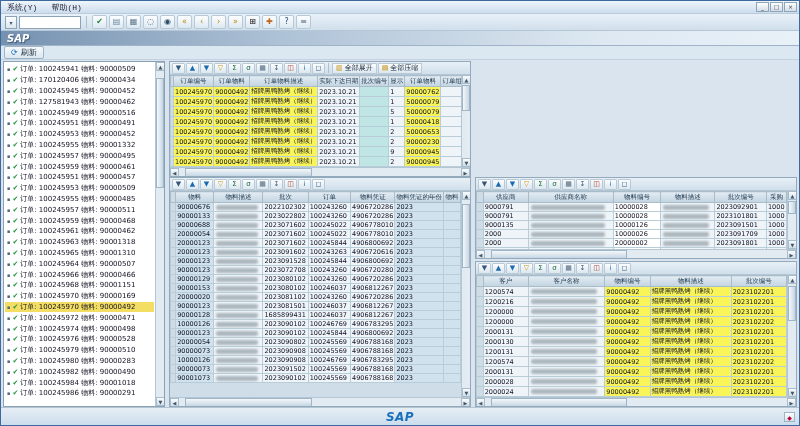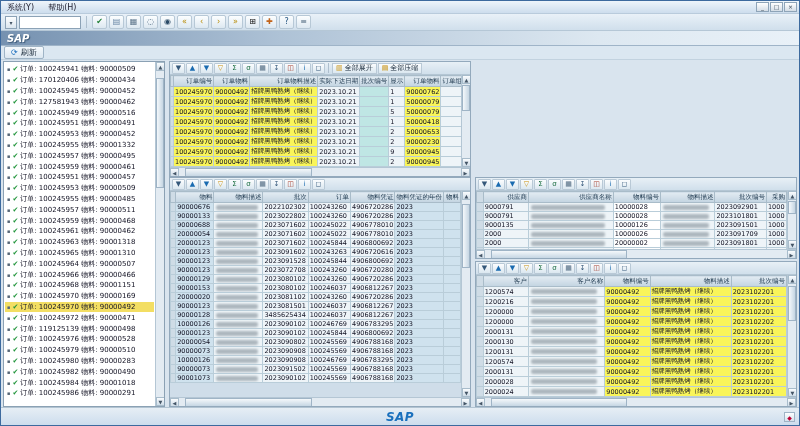--- a/index.html
+++ b/index.html
@@ -4,21 +4,21 @@
 <style>
   * { box-sizing: border-box; margin: 0; padding: 0; }
   html,body { background:#fff; }
   body { width:800px; height:426px; font-family:"DejaVu Sans",sans-serif; overflow:hidden; }
   #window { position:relative; width:800px; height:426px; background:#d9e4ee; border:1px solid #3d6a9e; overflow:hidden; }
 
   
   .menu-bar { position:absolute; left:0; top:0; right:0; height:13px;
     background:linear-gradient(#eef5fb,#cddded); display:flex; align-items:center;
     font-size:8px; color:#223; padding-left:6px; gap:14px; border-bottom:1px solid #b9cbdc;}
-  .menu-item { cursor:default; }
+  .menu-item { cursor:default;font-family:Liberation Mono, monospace; }
   .win-controls { position:absolute; right:2px; top:1px; display:flex; gap:1px; }
   .win-btn { width:13px; height:10px; background:linear-gradient(#ffffff,#d4dde6);
     border:1px solid #8ea4b8; font-size:6px; line-height:8px; text-align:center; color:#345; }
 
   
   .toolbar { position:absolute; left:0; top:13px; right:0; height:17px;
     background:linear-gradient(#e9f1f8,#d0dfec); border-bottom:1px solid #b5c7d6;
     display:flex; align-items:center; padding:0 4px; gap:2px; }
   .cmd-dd { width:12px; height:13px; background:linear-gradient(#fdfeff,#dbe6ef);
     border:1px solid #8ca2b6; font-size:6px; line-height:11px; text-align:center; color:#456; }
@@ -76,21 +76,21 @@
     border:1px solid #b9c9d6; background:linear-gradient(#fbfdfe,#dbe7f0); border-radius:1px; }
   .alv-btn { display:flex; align-items:center; height:11px; padding:0 3px; font-size:7px;
     color:#123; border:1px solid #b9c9d6; background:linear-gradient(#fbfdfe,#dbe7f0); gap:2px; white-space:nowrap;}
   .alv-btn .g { color:#c9900a; font-size:7px; }
   .alv-sep { width:1px; height:10px; background:#aebfce; margin:0 2px; }
   .alv-body { flex:1; position:relative; overflow:hidden; background:#cfdde9; }
   .alv-body .tbl-wrap { position:absolute; left:0; top:0; right:9px; bottom:0; overflow:hidden; }
 
   table { border-collapse:collapse; table-layout:fixed; font-size:6.5px; }
   th { background:linear-gradient(#e2ebf2,#c3d4e1); border:1px solid #a9bcc9; color:#223c52;
-    font-weight:normal; height:11px; overflow:hidden; white-space:nowrap; padding:0 1px; text-align:right; }
+    font-weight:normal; height:11px; overflow:hidden; white-space:nowrap; padding:0 1px; text-align:center; }
   td { border:1px solid #b9cdd9; height:8px; padding:0 1px; white-space:nowrap; overflow:hidden; color:#112; }
   .t-customers td { height:10px; }
   td.selcol, th.selcol { background:#cfdce6; }
   td.c-white { background:#eef4f8; }
   td.c-yellow { background:#f9f559; }
   td.c-cream { background:#ffffff; }
   td.c-blue { background:#cfe2ee; }
   td.c-cyan { background:#bfe6e4; }
   .redact { height:5px; margin:1px 1px; background:#98a3ab; filter:blur(1.2px);
     border-radius:2px; opacity:.75; width:90%; }
@@ -269,21 +269,21 @@
           <span>订单: 100245970  物料: 90000492</span>
         </div>
         <div class="tree-item">
           <span class="tree-bullet">▪</span>
           <span class="tree-check">✔</span>
           <span>订单: 100245972  物料: 90000471</span>
         </div>
         <div class="tree-item">
           <span class="tree-bullet">▪</span>
           <span class="tree-check">✔</span>
-          <span>订单: 119125139  物料: 90000498</span>
+          <span>订单: 100245974  物料: 90000498</span>
         </div>
         <div class="tree-item">
           <span class="tree-bullet">▪</span>
           <span class="tree-check">✔</span>
           <span>订单: 100245976  物料: 90000528</span>
         </div>
         <div class="tree-item">
           <span class="tree-bullet">▪</span>
           <span class="tree-check">✔</span>
           <span>订单: 100245979  物料: 90000510</span>
@@ -675,21 +675,21 @@
                 <td class="c-white">4906812267</td>
                 <td class="c-blue">2023</td>
                 <td class="c-blue"></td>
               </tr>
               <tr>
                 <td class="selcol"></td>
                 <td class="c-blue">90000128</td>
                 <td class="c-white">
                   <div class="redact"></div>
                 </td>
-                <td class="c-white">3485625434</td>
+                <td class="c-white">1685899431</td>
                 <td class="c-white">100246037</td>
                 <td class="c-white">4906812267</td>
                 <td class="c-blue">2023</td>
                 <td class="c-blue"></td>
               </tr>
               <tr>
                 <td class="selcol"></td>
                 <td class="c-blue">10000126</td>
                 <td class="c-white">
                   <div class="redact"></div>

